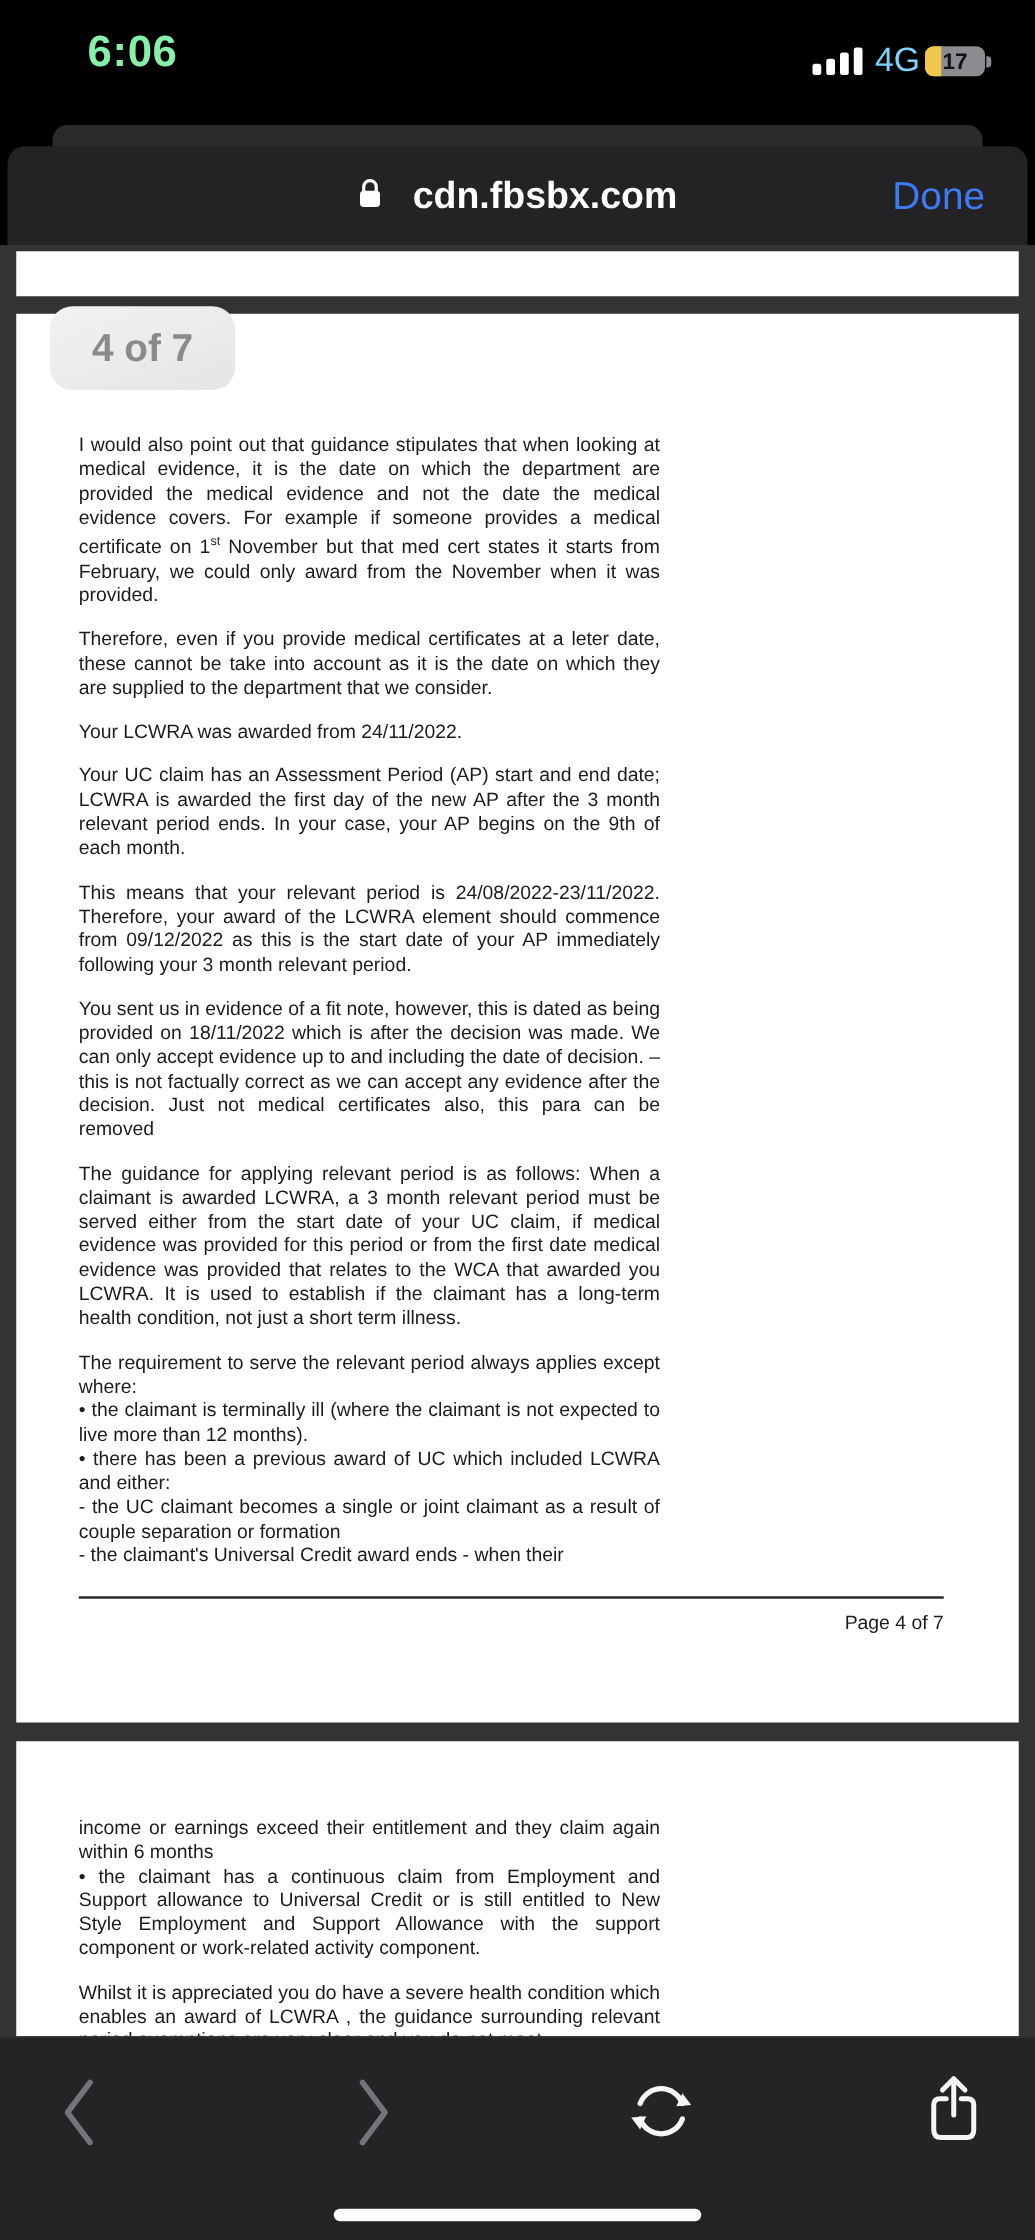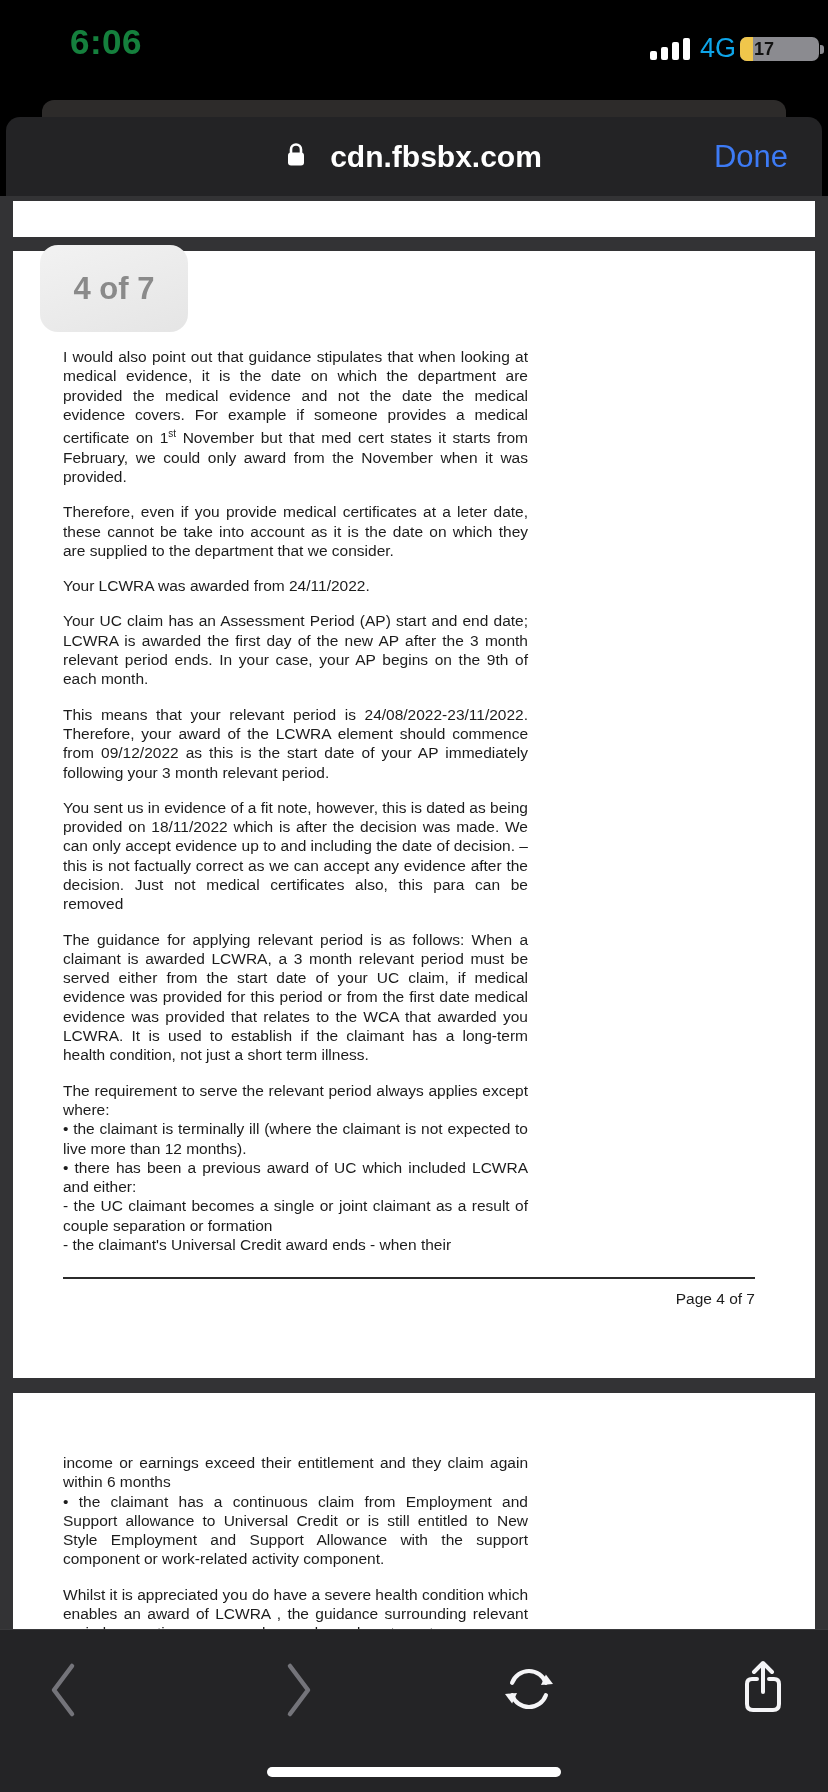--- a/index.html
+++ b/index.html
@@ -1,45 +1,45 @@
 <!DOCTYPE html>
 <html><head>
 <meta charset="utf-8">
 <style>
   html,body{margin:0;padding:0;background:#000;}
   .screen{position:relative;width:828px;height:1792px;background:#000;overflow:hidden;
           font-family:"Liberation Sans","DejaVu Sans",sans-serif;}
   
-  .time{position:absolute;left:70px;top:22px;color:#15803d;font-size:35px;font-weight:700;letter-spacing:.5px;}
+  .time{position:absolute;left:70px;top:22px;color:#86efac;font-size:35px;font-weight:700;letter-spacing:.5px;}
   .signal{position:absolute;left:650px;top:38px;width:42px;height:22px;}
   .signal i{position:absolute;bottom:0;width:7px;background:#fff;border-radius:2px;}
   .signal i:nth-child(1){left:0;height:9px;}
   .signal i:nth-child(2){left:11px;height:13px;}
   .signal i:nth-child(3){left:22px;height:18px;}
   .signal i:nth-child(4){left:33px;height:22px;}
-  .nettype{position:absolute;left:700px;top:33px;color:#0ea5e9;font-size:27px;font-weight:400;}
-  .battery{position:absolute;left:740px;top:37px;width:48px;height:24px;background:#8b8b90;border-radius:7px;padding-left:31px;}
+  .nettype{position:absolute;left:700px;top:33px;color:#7dd3fc;font-size:27px;font-weight:400;}
+  .battery{position:absolute;left:740px;top:37px;width:48px;height:24px;background:#8b8b90;border-radius:7px;}
   .battery .fill{position:absolute;left:0;top:0;width:13px;height:24px;background:#F0C64B;border-radius:7px 0 0 7px;}
   .battery .pct{position:absolute;left:0;top:0;width:48px;height:24px;display:flex;align-items:center;justify-content:center;
                 color:#121212;font-size:18px;font-weight:700;}
   .battery .cap{position:absolute;right:-5px;top:8px;width:4px;height:9px;background:#8b8b90;border-radius:0 3px 3px 0;}
   
   .back-card{position:absolute;left:42px;top:100px;width:744px;height:30px;background:#2d2b2a;border-radius:12px 12px 0 0;}
   .sheet-bar{position:absolute;left:6px;top:117px;width:816px;height:79px;background:#232325;border-radius:14px 14px 0 0;}
   .urlrow{position:absolute;left:0;top:0;width:100%;height:100%;display:flex;align-items:center;justify-content:center;gap:24px;}
   .domain{color:#fff;font-size:30px;font-weight:600;}
   .done{position:absolute;right:34px;top:0;height:100%;display:flex;align-items:center;
         color:#3D7BF5;font-size:31px;font-weight:500;margin-left:16px;}
   
   .viewport{position:absolute;left:0;top:196px;width:828px;height:1437px;background:#333335;overflow:hidden;}
   .page{position:absolute;left:13px;width:802px;background:#fff;}
   .page3{top:5px;height:36px;}
   .page4{top:55px;height:1127px;}
   .page5{top:1197px;height:440px;}
-  .badge{position:absolute;left:40px;top:49px;width:148px;height:87px;z-index:5;
+  .badge{position:absolute;left:40px;top:49px;width:148px;height:67px;z-index:5;
          background:linear-gradient(160deg,#f2f2f2,#e5e5e5);border-radius:18px;
          display:flex;align-items:center;justify-content:center;color:#8a8a8a;font-size:31px;font-weight:600;}
   .textcol{position:absolute;left:50px;width:465px;color:#1c1c1c;font-size:15.5px;line-height:19.3px;text-align:justify;}
   .page4 .textcol{top:94px;}
   .page5 .textcol{top:60px;}
   .para{margin:2px 0 16px 0;}
   .para.xgap{margin-top:16px;}
   .para.tight{margin:0;}
   .sup{vertical-align:super;font-size:10px;}
   .footer{position:absolute;left:50px;top:1026px;width:692px;}

